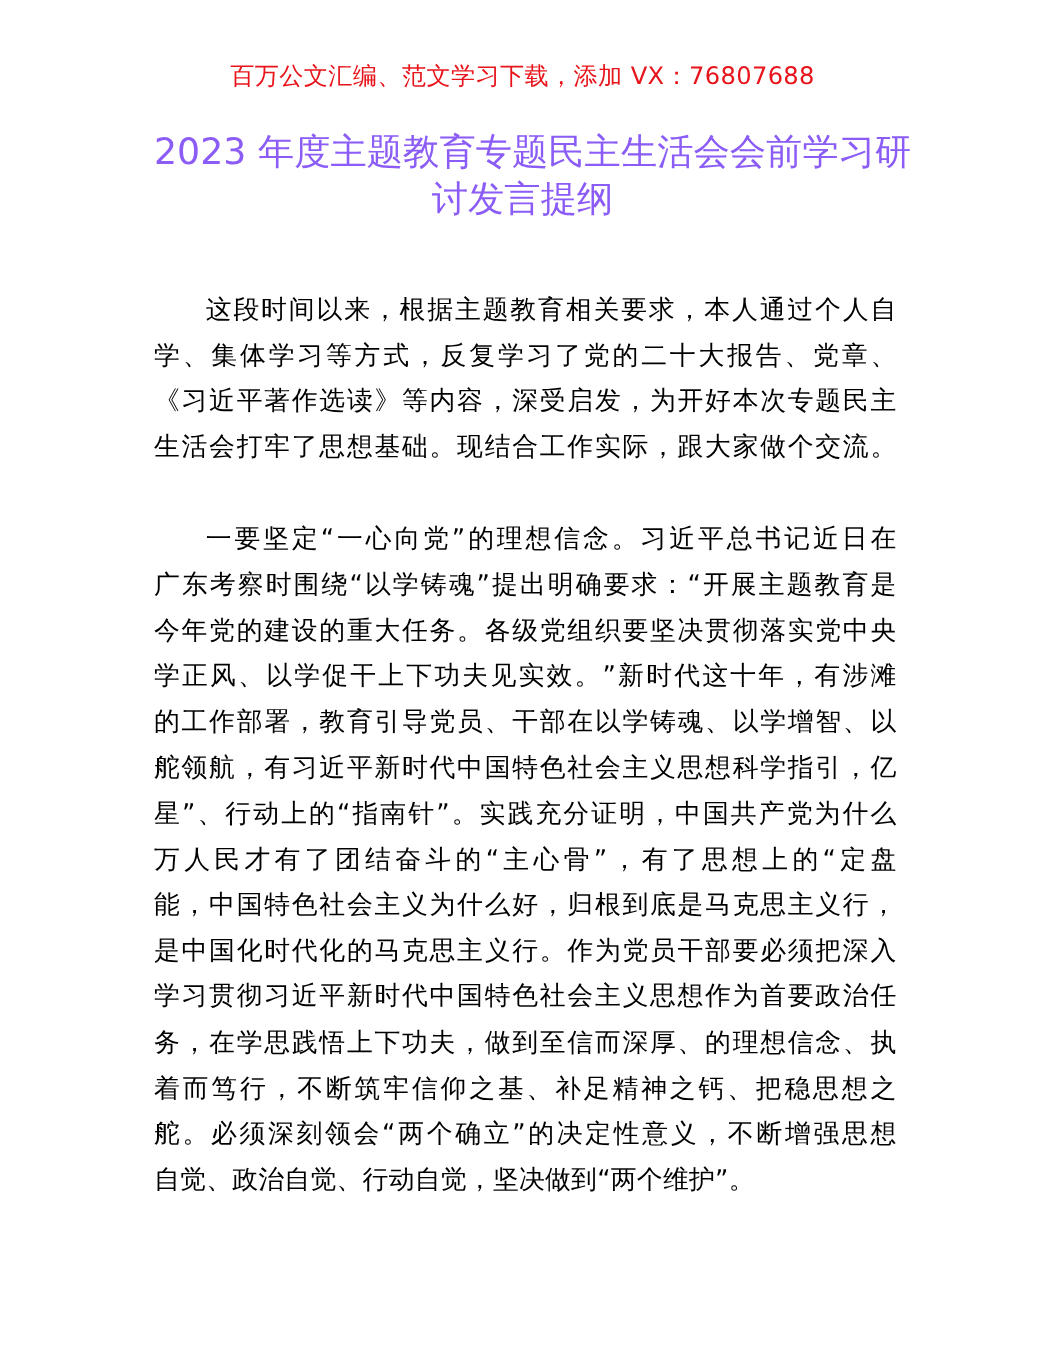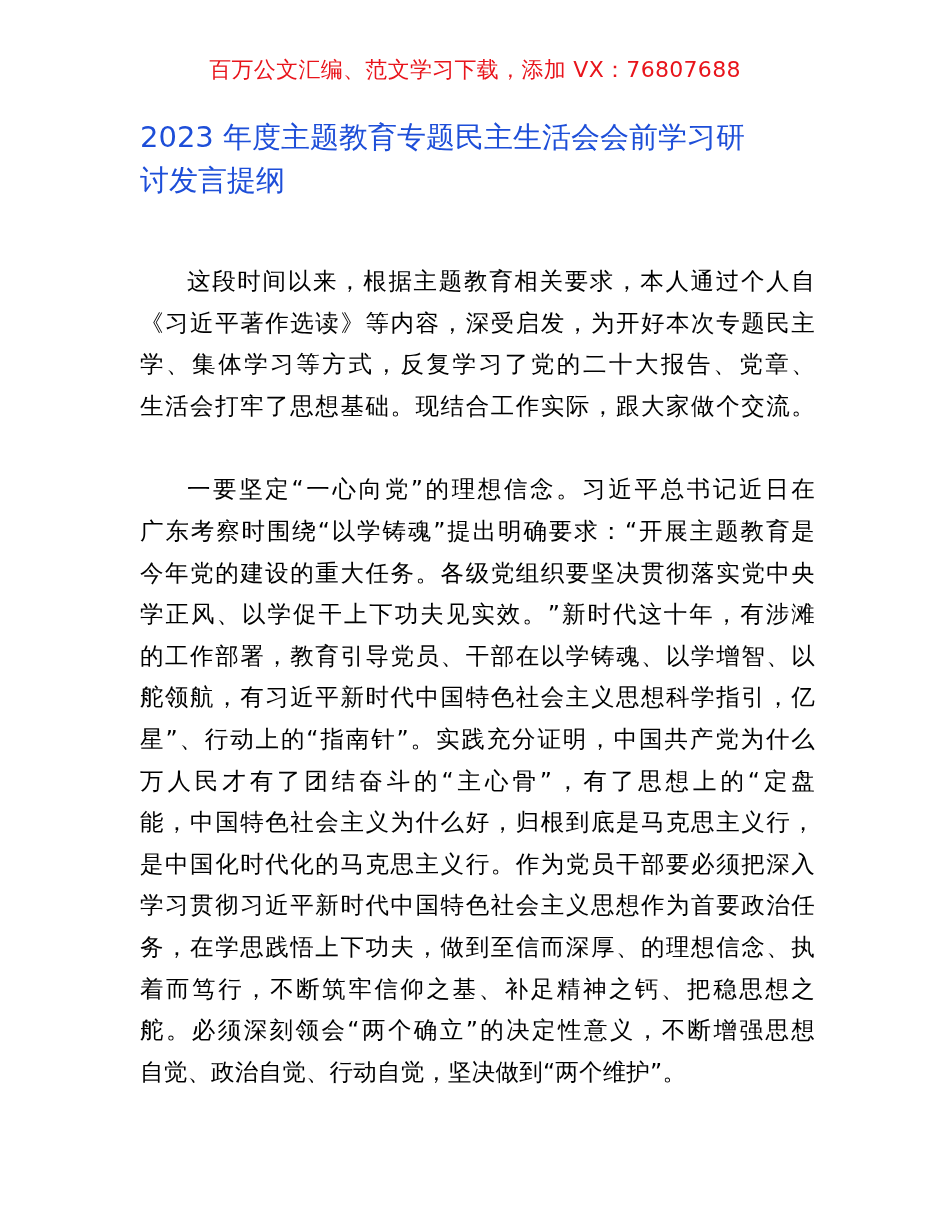--- a/index.html
+++ b/index.html
@@ -24,24 +24,24 @@
       font-size: 22px;
       line-height: 26px;
       color: #e8141b;
       letter-spacing: 0.3px;
     }
     .doc-title {
       position: absolute;
       top: 116px;
       left: 140px;
       width: 670px;
-      text-align: left;
-      font-size: 29px;
+      text-align: center;
+      font-size: 33px;
       line-height: 43px;
-      color: #1d4ed8;
+      color: #8b5cf6;
     }
     .doc-title .line { display: block; white-space: nowrap; }
     .body {
       position: absolute;
       top: 219px;
       left: 140px;
       width: 675px;
     }
     .para {
       margin: 0 0 20px 0;
@@ -70,22 +70,22 @@
 <div class="header-note">百万公文汇编、范文学习下载，添加 VX：76807688</div>
 
 <h1 class="doc-title" style="margin:0;font-weight:normal;">
   <span class="line">2023 年度主题教育专题民主生活会会前学习研</span>
   <span class="line">讨发言提纲</span>
 </h1>
 
 <div class="body">
   <p class="para">
     <span class="line indent">这段时间以来，根据主题教育相关要求，本人通过个人自</span>
+    <span class="line">学、集体学习等方式，反复学习了党的二十大报告、党章、</span>
     <span class="line">《习近平著作选读》等内容，深受启发，为开好本次专题民主</span>
-    <span class="line">学、集体学习等方式，反复学习了党的二十大报告、党章、</span>
     <span class="line">生活会打牢了思想基础。现结合工作实际，跟大家做个交流。</span>
   </p>
   <p class="para">
     <span class="line indent">一要坚定“一心向党”的理想信念。习近平总书记近日在</span>
     <span class="line">广东考察时围绕“以学铸魂”提出明确要求：“开展主题教育是</span>
     <span class="line">今年党的建设的重大任务。各级党组织要坚决贯彻落实党中央</span>
     <span class="line">学正风、以学促干上下功夫见实效。”新时代这十年，有涉滩</span>
     <span class="line">的工作部署，教育引导党员、干部在以学铸魂、以学增智、以</span>
     <span class="line">舵领航，有习近平新时代中国特色社会主义思想科学指引，亿</span>
     <span class="line">星”、行动上的“指南针”。实践充分证明，中国共产党为什么</span>

